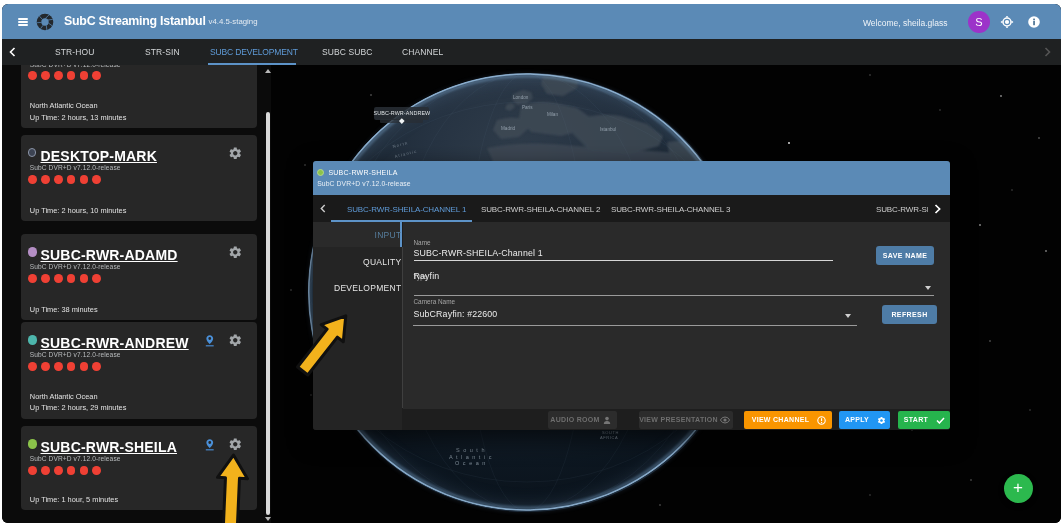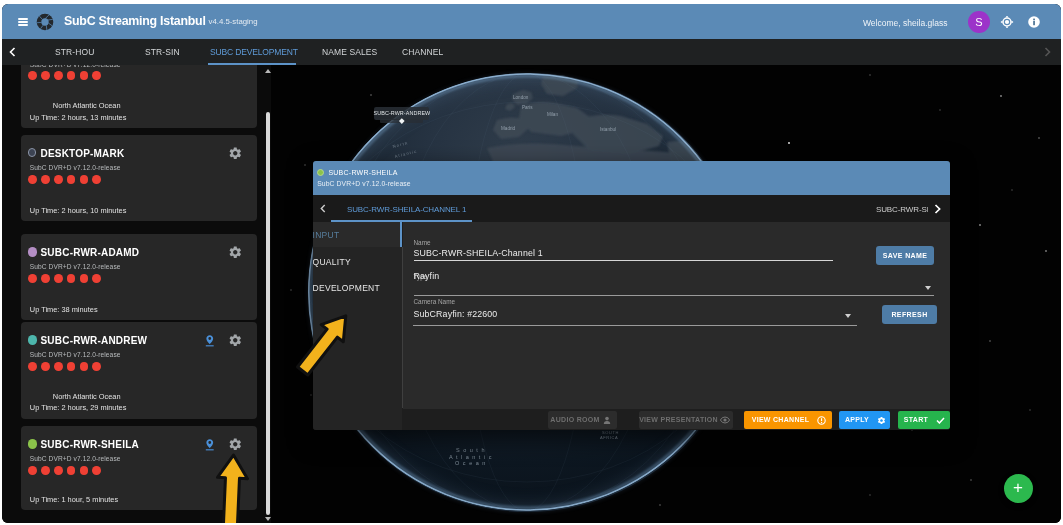--- a/index.html
+++ b/index.html
@@ -18,27 +18,27 @@
 
   
   #tabbar { position:absolute; left:2px; top:39px; width:1059px; height:26px; background:#1f2122; }
   .tab { position:absolute; top:39px; height:26px; white-space:nowrap; line-height:26px; font-size:8.5px; letter-spacing:0.1px; color:#d3d6d8; text-align:left; }
   .tab.sel { color:#5f9bd8; letter-spacing:-0.15px; }
   #tabul { position:absolute; left:208px; top:62.5px; width:88px; height:2.5px; background:#5d93c8; }
 
   
   #sidebar { position:absolute; left:2px; top:65px; width:269px; height:458px; background:#0b0b0b; overflow:hidden; }
   .card { position:absolute; left:21px; width:235.5px; background:#272727; border-radius:4px; }
-  .cname { position:absolute; left:19.5px; top:12.5px; font-size:10px; font-weight:bold; color:#fff; letter-spacing:0.2px; white-space:nowrap; }
+  .cname { position:absolute; left:19.5px; top:12.5px; font-size:14px; font-weight:bold; color:#fff; letter-spacing:0.2px; white-space:nowrap;text-decoration:underline; }
   .cdot { position:absolute; left:6.5px; top:13px; width:9.5px; height:9.5px; border-radius:50%; }
   .csub { position:absolute; left:8.8px; top:29px; font-size:6.6px; color:#b9bcbe; letter-spacing:0.1px; white-space:nowrap; }
   .cdots { position:absolute; left:7px; top:39.8px; line-height:0; }
   .cdots span { vertical-align:top; }
   .cdots span { display:inline-block; width:8.8px; height:8.8px; border-radius:50%; background:#ef4034; margin-right:4.1px; }
-  .cnao { position:absolute; left:8.8px; font-size:7.4px; color:#e2e2e2;margin-left:23px; }
+  .cnao { position:absolute; left:8.8px; font-size:7.4px; color:#e2e2e2; }
   .cup  { position:absolute; left:8.8px; font-size:7.4px; color:#e2e2e2; }
   .cgear { position:absolute; left:207px; top:11px; }
   .cpin { position:absolute; left:181.5px; top:11.5px; }
 
   
   #sbar { position:absolute; left:265.5px; top:112px; width:4px; height:403px; background:#d9d9d9; border-radius:2px; }
   .tri-up { position:absolute; width:0; height:0; border-left:3px solid transparent; border-right:3px solid transparent; border-bottom:4px solid #b9b9b9; }
   .tri-dn { position:absolute; width:0; height:0; border-left:3px solid transparent; border-right:3px solid transparent; border-top:4px solid #b9b9b9; }
 
   
@@ -58,21 +58,21 @@
          box-shadow:0 8px 24px rgba(0,0,0,0.65); overflow:hidden; }
   #dlghead { position:absolute; left:0; top:0; width:637px; height:33.5px; background:#5b8ab6; }
   #dlghead .l1 { position:absolute; left:15.9px; top:8px; font-size:7px; color:#fff; letter-spacing:0.25px; }
   #dlghead .dot { position:absolute; left:4.7px; top:7.8px; width:7.2px; height:7.2px; border-radius:50%; background:#8cc34a; border:1px solid #b5d98a; }
   #dlghead .l2 { position:absolute; left:4.7px; top:18.8px; font-size:6.8px; color:#e9eff5; letter-spacing:0.1px; }
   #dlgtabs { position:absolute; left:0; top:33.5px; width:637px; height:27.5px; background:#1a1a1a; }
   .dtab { position:absolute; top:0; height:27.5px; line-height:30px; font-size:8px; letter-spacing:-0.12px; color:#cfcfcf; white-space:nowrap; }
   .dtab.sel { color:#5f9bd8; }
   #dtabul { position:absolute; left:18.5px; top:58.5px; width:141px; height:2px; background:#5d93c8; }
   #dnav { position:absolute; left:0; top:61px; width:89px; height:207.5px; background:#242424; }
-  .dnavi { position:absolute; left:0; width:89px; text-align:left; font-size:8.5px; color:#e6e6e6; letter-spacing:0.3px; }
+  .dnavi { position:absolute; left:0; width:89px; text-align:right; font-size:8.5px; color:#e6e6e6; letter-spacing:0.3px; }
   .dnavi.sel { color:#567d9c; }
   #dnavsel { position:absolute; left:87.5px; top:61px; width:1.5px; height:25px; background:#5d93c8; }
   #ddiv { position:absolute; left:89px; top:86px; width:1px; height:161px; background:#3f3f3f; }
   #dform { position:absolute; left:90px; top:61px; width:547px; height:187px; background:#2a2a2a; }
   .flabel { position:absolute; font-size:6.4px; color:#a5a5a5; }
   .fval { position:absolute; font-size:8.8px; letter-spacing:0.15px; color:#ececec; }
   .fline { position:absolute; height:1px; background:#9a9a9a; }
   .dbtn { position:absolute; background:#4e7ca6; border-radius:3px; color:#fff; font-size:7px; font-weight:bold; letter-spacing:0.4px; text-align:center; }
   .caret { position:absolute; width:0; height:0; border-left:3.5px solid transparent; border-right:3.5px solid transparent; border-top:4px solid #cfcfcf; }
   
@@ -218,21 +218,21 @@
     <rect x="5.2" y="2.6" width="1.7" height="1.7" fill="#4a7293"></rect>
   </svg>
 
   <div id="tabbar"></div>
   <svg class="abs" style="left:8px;top:47px;" width="9" height="10" viewBox="0 0 9 10">
         <polyline points="6.5,1 2.5,5 6.5,9" stroke="#fff" stroke-width="1.6" fill="none"></polyline>
       </svg>
   <div class="tab" style="left:55px;width:38px;">STR-HOU</div>
   <div class="tab" style="left:145px;width:36px;">STR-SIN</div>
   <div class="tab sel" style="left:210px;width:85px;">SUBC DEVELOPMENT</div>
-  <div class="tab" style="left:322px;width:49px;">NAME SALES</div>
+  <div class="tab" style="left:322px;width:49px;">SUBC SUBC</div>
   <div class="tab" style="left:402px;width:42px;">CHANNEL</div>
   <div id="tabul"></div>
   <svg class="abs" style="left:1043px;top:47px;" width="9" height="10" viewBox="0 0 9 10">
         <polyline points="2.5,1 6.5,5 2.5,9" stroke="#555" stroke-width="1.6" fill="none"></polyline>
       </svg>
 
   <div id="sidebar">
         <div class="card" style="top:-33.5px;height:96.5px;left:19px;">
           <div class="csub">SubC DVR+D v7.12.0-release</div>
           <div class="cdots"><span></span><span></span><span></span><span></span><span></span><span></span></div>
@@ -298,20 +298,22 @@
     <div id="dlghead">
       <div class="dot"></div>
       <div class="l1">SUBC-RWR-SHEILA</div>
       <div class="l2">SubC DVR+D v7.12.0-release</div>
     </div>
     <div id="dlgtabs">
       <svg class="abs" style="left:6.5px;top:9.5px;" width="8" height="9" viewBox="0 0 8 9">
             <polyline points="5.7,1 2.3,4.5 5.7,8" stroke="#ccc" stroke-width="1.4" fill="none"></polyline>
           </svg>
       <div class="dtab sel" style="left:34.5px;">SUBC-RWR-SHEILA-CHANNEL 1</div>
+      <div class="dtab" style="left:168.5px;">SUBC-RWR-SHEILA-CHANNEL 2</div>
+      <div class="dtab" style="left:298.5px;">SUBC-RWR-SHEILA-CHANNEL 3</div>
       <div class="dtab" style="left:563.5px;width:52px;overflow:hidden;">SUBC-RWR-SHEILA-CHANNEL 5</div>
       <svg class="abs" style="left:620.5px;top:9px;" width="9" height="10" viewBox="0 0 9 10">
             <polyline points="2.5,1 6.6,5 2.5,9" stroke="#fff" stroke-width="1.7" fill="none"></polyline>
           </svg>
     </div>
     <div id="dtabul"></div>
     <div id="dnav"></div>
     <div id="dform"></div>
     <div style="position:absolute;left:0;top:61px;width:89px;height:25px;background:rgba(255,255,255,0.03);"></div>
     <div id="dnavsel"></div>

